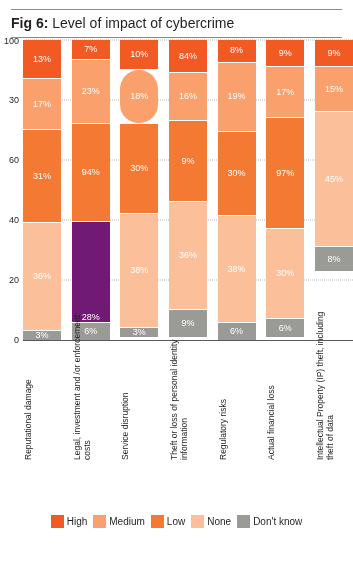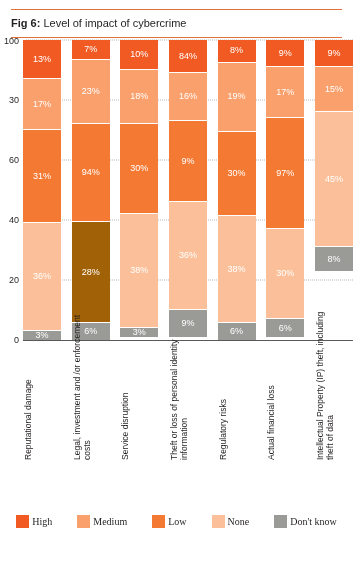--- a/index.html
+++ b/index.html
@@ -10,21 +10,21 @@
     color:#231f20;
     overflow:hidden;
   }
   .figure{position:relative;width:353px;height:561px;box-sizing:border-box;}
 
   
   .rule{height:1px;background:#e2703a;width:331px;margin:0 11px;}
   .rule.top{margin-top:9px;}
   .rule.bottom{margin-top:0;}
   .title-bar{padding:7px 11px 7px 11px;}
-  .title{font-size:11px;line-height:13px;color:#231f20;}
+  .title{font-size:14px;line-height:13px;color:#231f20;}
   .title b{font-weight:bold;}
 
   
   .plot-wrap{position:relative;width:353px;height:300px;margin-top:2px;}
   .axis-labels{position:absolute;left:0;top:0;width:22px;height:300px;}
   .ytick{
     position:absolute;right:3px;font-size:9px;color:#231f20;
     transform:translateY(-50%);text-align:right;white-space:nowrap;
   }
   .grid{position:absolute;left:23px;top:0;right:0;height:300px;}
@@ -75,22 +75,21 @@
   .cat-text{
     font-size:8.5px;line-height:10px;color:#231f20;
     text-align:left;width:150px;
     padding-left:1px;
   }
 
   
   .legend{
     position:absolute;left:0;top:500px;width:353px;height:24px;
     display:flex;align-items:center;justify-content:center;
-    gap:25px;
-    font-family:Liberation Serif, serif;
+    gap:6px;
   }
   .legend-item{display:flex;align-items:center;gap:3px;}
   .swatch{width:13px;height:13px;display:block;}
   .legend-text{font-size:10px;color:#231f20;white-space:nowrap;}
 </style>
 </head>
 <body>
 
 <div class="figure">
 
@@ -137,32 +136,32 @@
         <div class="bar">
           <div class="seg" style="height: 21px; background: rgb(241, 90, 34);">
             <span class="seg-label">7%</span>
           </div>
           <div class="seg" style="height: 69px; background: rgb(249, 160, 108);">
             <span class="seg-label">23%</span>
           </div>
           <div class="seg" style="height: 105px; background: rgb(244, 122, 52);">
             <span class="seg-label">94%</span>
           </div>
-          <div class="seg" style="height: 108px; background: #a16207;">
+          <div class="seg" style="height: 108px; background: #701a75; align-items: flex-end;">
             <span class="seg-label">28%</span>
           </div>
           <div class="seg dk" style="height: 18px; background: rgb(154, 154, 150);">
             <span class="seg-label">6%</span>
           </div>
         </div>
         <div class="bar">
           <div class="seg" style="height: 30px; background: rgb(241, 90, 34);">
             <span class="seg-label">10%</span>
           </div>
-          <div class="seg" style="height: 54px; background: rgb(249, 160, 108);">
+          <div class="seg" style="height: 54px; background: rgb(249, 160, 108); border-radius: 19px;">
             <span class="seg-label">18%</span>
           </div>
           <div class="seg" style="height: 90px; background: rgb(244, 122, 52);">
             <span class="seg-label">30%</span>
           </div>
           <div class="seg" style="height: 114px; background: rgb(251, 192, 154);">
             <span class="seg-label">38%</span>
           </div>
           <div class="seg dk" style="height: 9px; background: rgb(154, 154, 150);">
             <span class="seg-label">3%</span>

